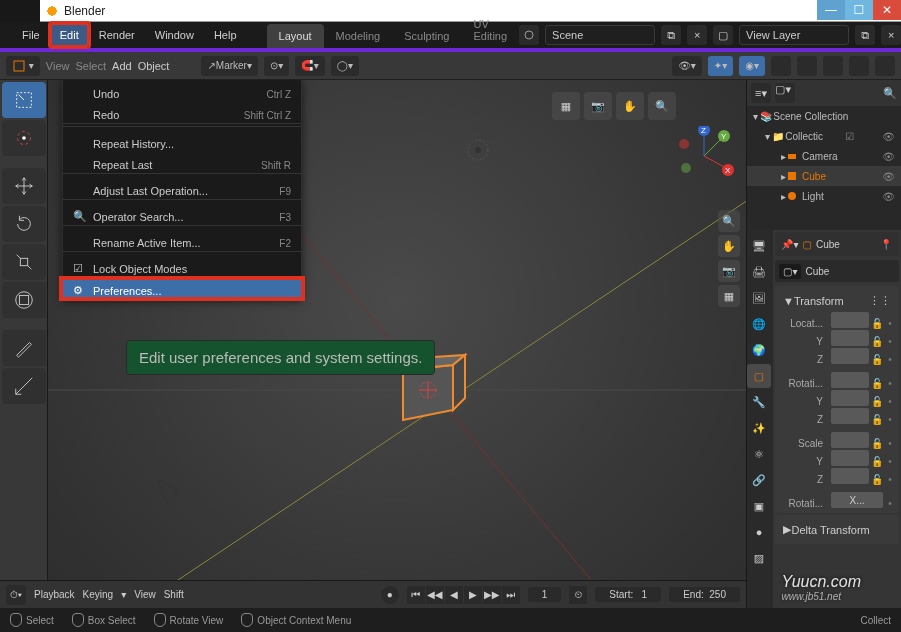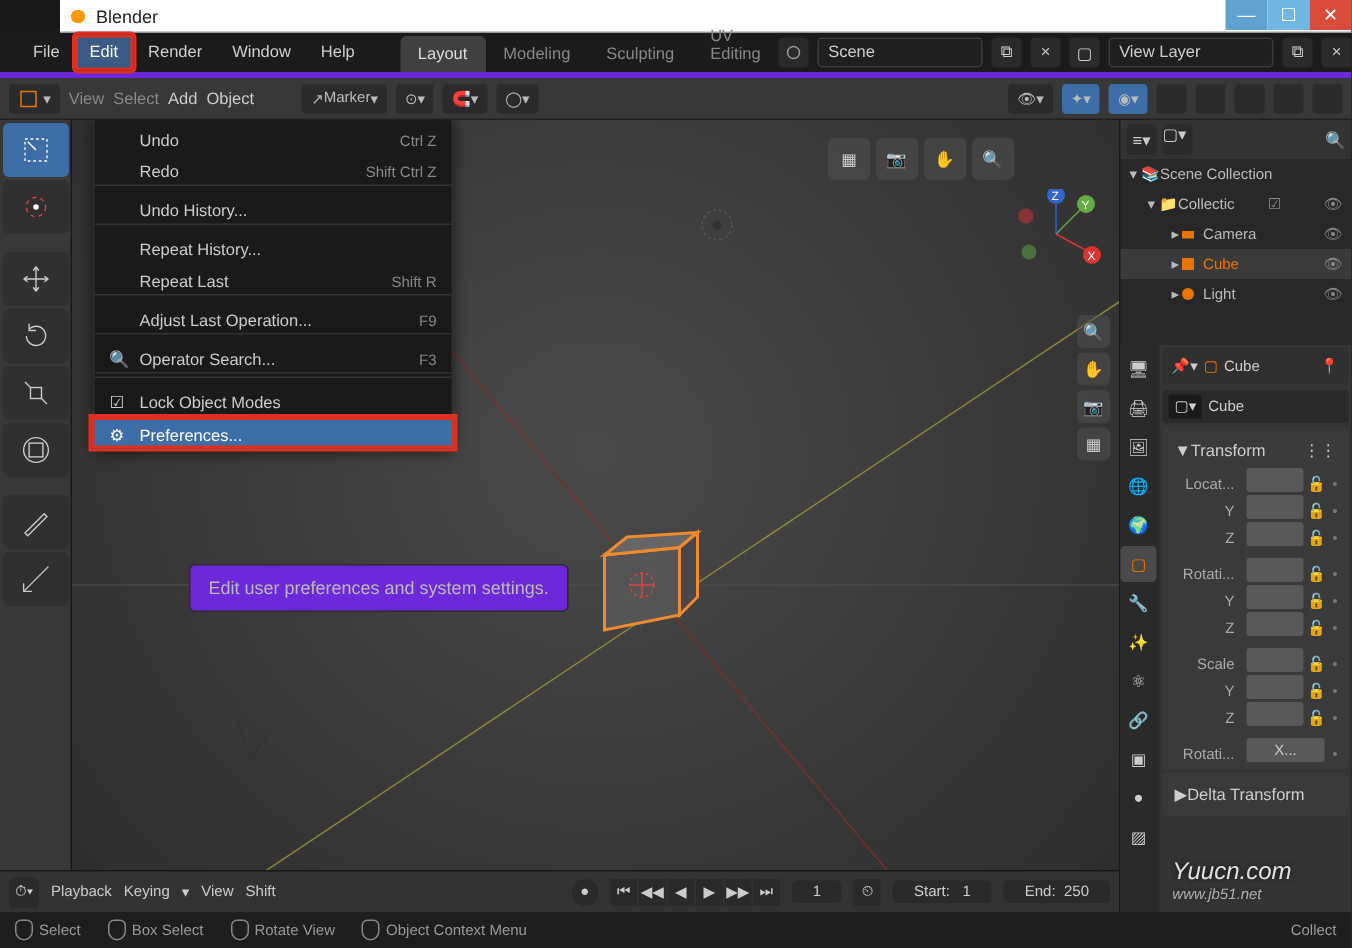--- a/index.html
+++ b/index.html
@@ -39,21 +39,21 @@
 .cube { position:absolute; left:335px; top:270px; width:80px; height:80px; }
 .cube svg { overflow:visible; }
 .watermark-jb { position:absolute; left:40px; top:-14px; color:#d95830; font-size:14px; font-weight:bold; opacity:0.7; font-style:italic; }
 
 .dropdown { position:absolute; top:-2px; left:14px; width:240px; background:#1a1a1a; border:1px solid #2f2f2f; border-radius:4px; z-index:10; box-shadow:0 3px 10px rgba(0,0,0,0.6); }
 .dd-item { height:21px; display:flex; align-items:flex-end; padding:10px 10px 0 30px; color:#ccc; position:relative; font-size:11px; }
 .dd-item .sc { margin-left:auto; color:#888; font-size:10px; }
 .dd-sep { height:1px; background:#333; margin:2px 0; }
 .dd-item.sel { background:#3d6ea8; color:#fff; border:2px solid #e03020; outline:2px solid #e03020; margin:-2px; }
 .dd-item .chk { position:absolute; left:10px; }
-.tooltip-box { position:absolute; left:78px; top:260px; background:#6d28d9; border:1px solid #2a2a2a; border-radius:4px; padding:8px 12px; font-size:12px; color:#bbb; z-index:20;margin-top:36px; }
+.tooltip-box { position:absolute; left:78px; top:260px; background:#14532d; border:1px solid #2a2a2a; border-radius:4px; padding:8px 12px; font-size:15px; color:#bbb; z-index:20; }
 
 .overlay-btns { position:absolute; right:12px; top:12px; display:flex; gap:4px; }
 .ov-btn { width:28px; height:28px; background:#50505088; border-radius:4px; display:flex; align-items:center; justify-content:center; }
 .axis-gizmo { position:absolute; right:12px; top:46px; width:60px; height:60px; }
 .side-icons { position:absolute; right:8px; top:12px; display:flex; flex-direction:column; gap:3px; }
 
 .right-panel { width:155px; background:#282828; border-left:1px solid #181818; display:flex; flex-direction:column; }
 .outliner { height:150px; background:#282828; overflow:hidden; }
 .out-header { height:26px; background:#333; display:flex; align-items:center; gap:4px; padding:0 4px; }
 .out-row { height:20px; display:flex; align-items:center; padding-left:6px; font-size:10px; color:#bbb; }
@@ -219,43 +219,44 @@
     <div class="dropdown">
       <div class="dd-item">
           <span>Undo</span>
           <span class="sc">Ctrl Z</span>
         </div>
       <div class="dd-item">
           <span>Redo</span>
           <span class="sc">Shift Ctrl Z</span>
         </div>
       <div class="dd-sep"></div>
-      <div class="dd-item">
-          <span>Undo History...</span>
-        </div>
       <div class="dd-sep"></div>
       <div class="dd-item">
           <span>Repeat History...</span>
         </div>
       <div class="dd-item">
           <span>Repeat Last</span>
           <span class="sc">Shift R</span>
         </div>
       <div class="dd-sep"></div>
       <div class="dd-item">
           <span>Adjust Last Operation...</span>
           <span class="sc">F9</span>
         </div>
       <div class="dd-sep"></div>
       <div class="dd-item">
           <span class="chk">🔍</span>
           <span>Operator Search...</span>
           <span class="sc">F3</span>
         </div>
       <div class="dd-sep"></div>
+      <div class="dd-item">
+          <span>Rename Active Item...</span>
+          <span class="sc">F2</span>
+        </div>
       <div class="dd-sep"></div>
       <div class="dd-item">
           <span class="chk">☑</span>
           <span>Lock Object Modes</span>
         </div>
       <div class="dd-sep"></div>
       <div class="dd-item sel">
           <span class="chk">⚙</span>
           <span>Preferences...</span>
         </div>

